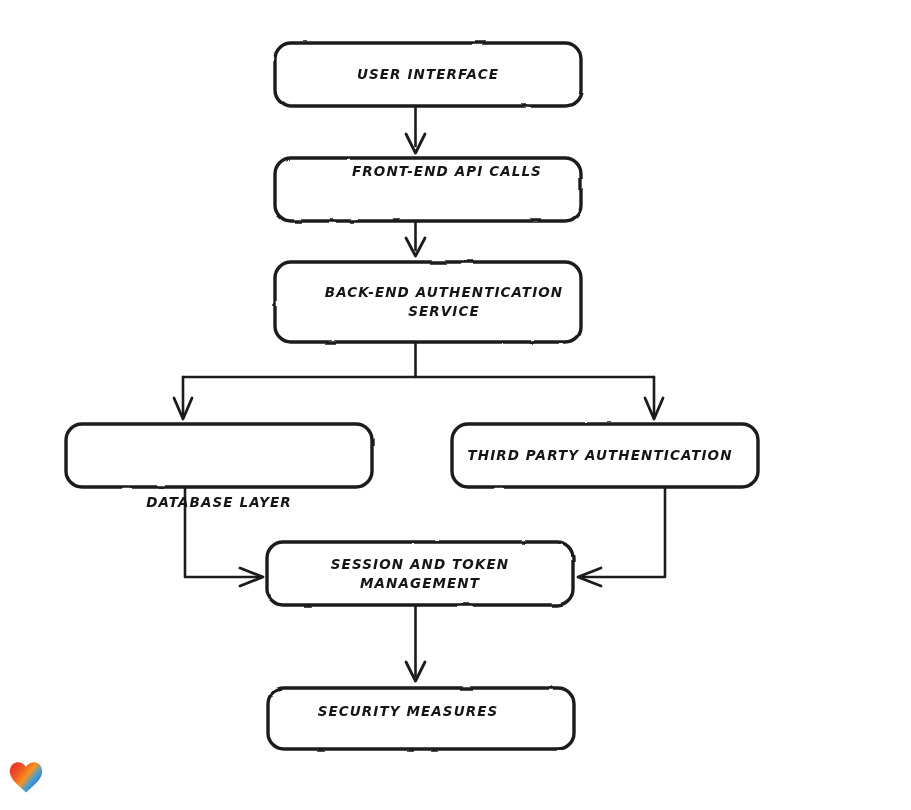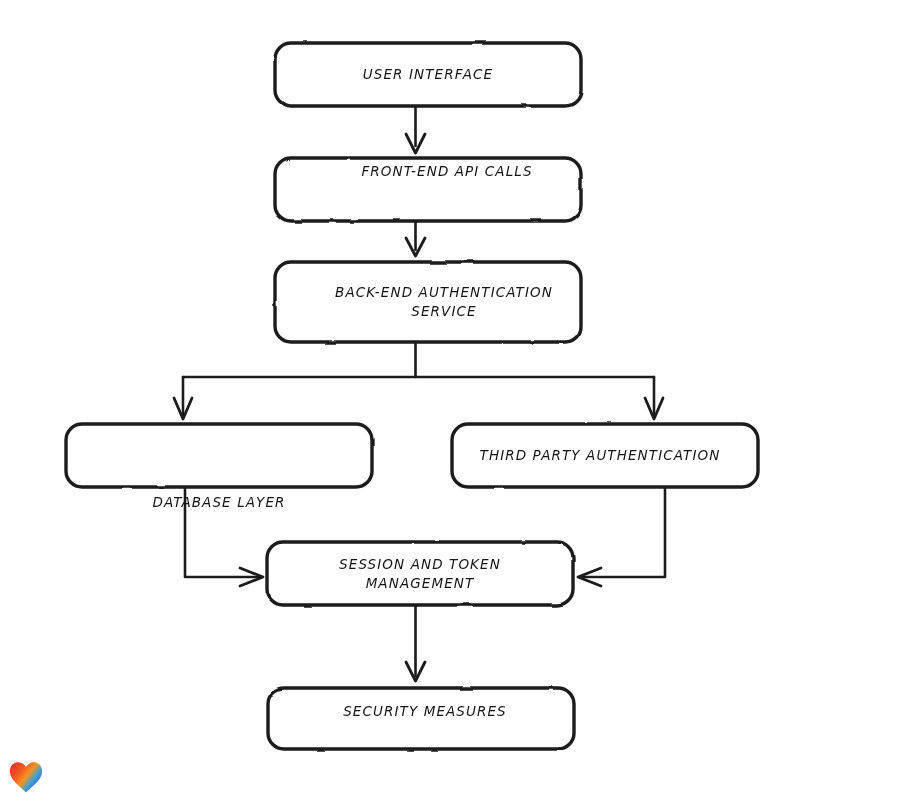--- a/index.html
+++ b/index.html
@@ -32,21 +32,21 @@
     display: flex;
     align-items: center;
     justify-content: center;
     text-align: center;
     color: #151515;
     font-family: "DejaVu Sans", sans-serif;
     font-size: 13.5px;
     letter-spacing: 1.1px;
     line-height: 19px;
     font-style: italic;
-    font-weight: 400;
+    font-weight: 700;
     white-space: pre-line;
     pointer-events: none;
     text-transform: uppercase;
   }
   #brand-heart {
     position: absolute;
     left: 8px;
     top: 760px;
     width: 36px;
     height: 34px;
@@ -138,19 +138,19 @@
   <div class="node-label" style="left:275px; top:262px; width:338px; height:80px;">Back-End Authentication
 Service</div>
 
   <div class="node-label" style="left:66px; top:424px; width:306px; height:63px;margin-top:47px;">Database Layer</div>
 
   <div class="node-label" style="left:447px; top:424px; width:306px; height:63px;">Third Party Authentication</div>
 
   <div class="node-label" style="left:267px; top:542px; width:306px; height:63px;text-align:center;">Session and Token
 Management</div>
 
-  <div class="node-label" style="left:272px; top:688px; width:306px; height:47px;">Security Measures</div>
+  <div class="node-label" style="left:255px; top:688px; width:306px; height:47px;">Security Measures</div>
 
   <svg id="brand-heart" viewBox="0 0 36 34">
     <path d="M18 32.5 C 14 28.6 4.2 21.6 2.3 14.6 C 0.4 7.6 4.6 2.2 10.2 2.2 C 14.0 2.2 16.6 4.4 18 7.0 C 19.4 4.4 22.0 2.2 25.8 2.2 C 31.4 2.2 35.6 7.6 33.7 14.6 C 31.8 21.6 22 28.6 18 32.5 Z" fill="url(#heart-grad)"></path>
   </svg>
 
 </div>
 
 </body></html>

